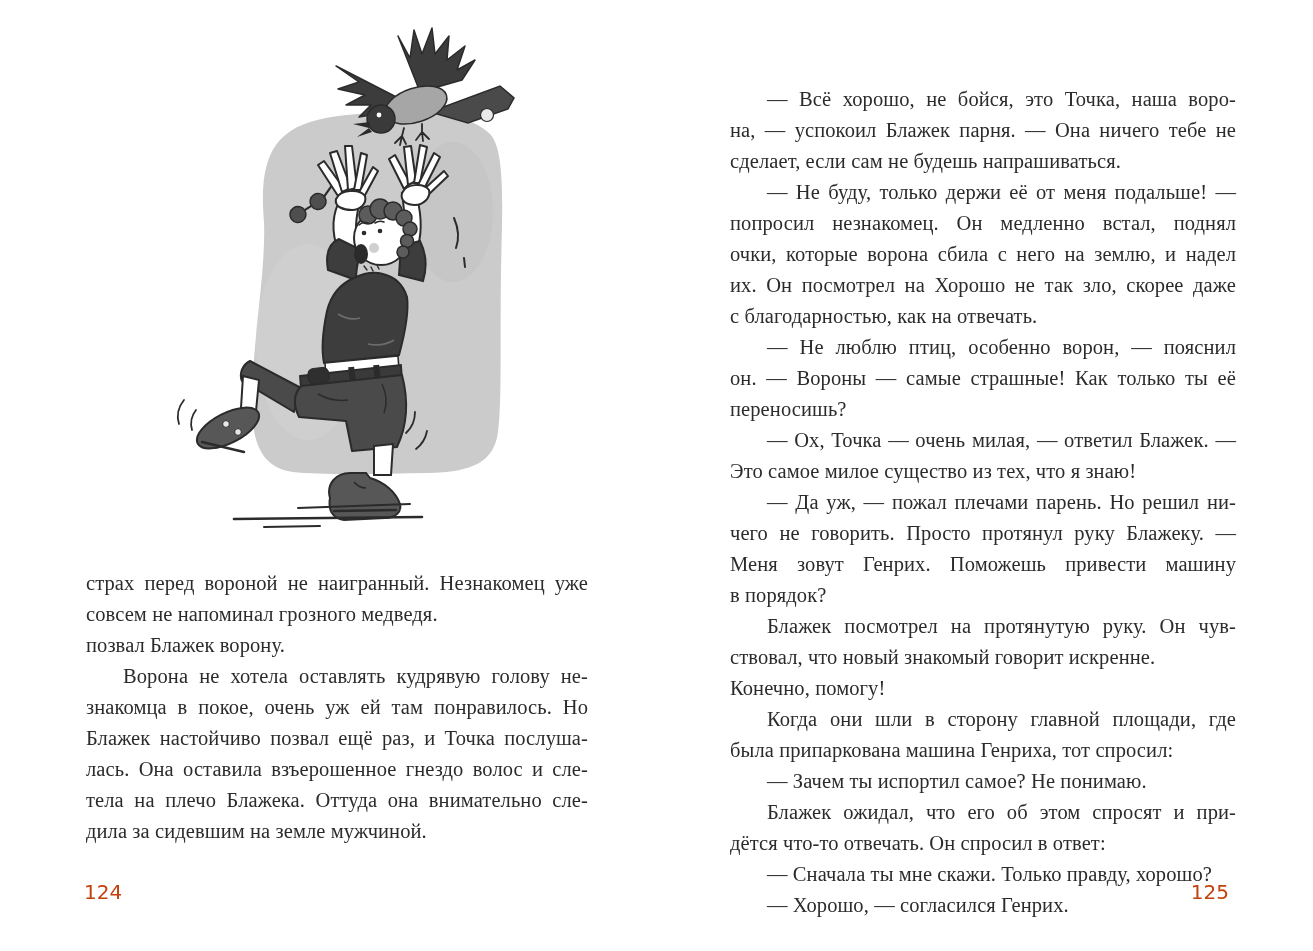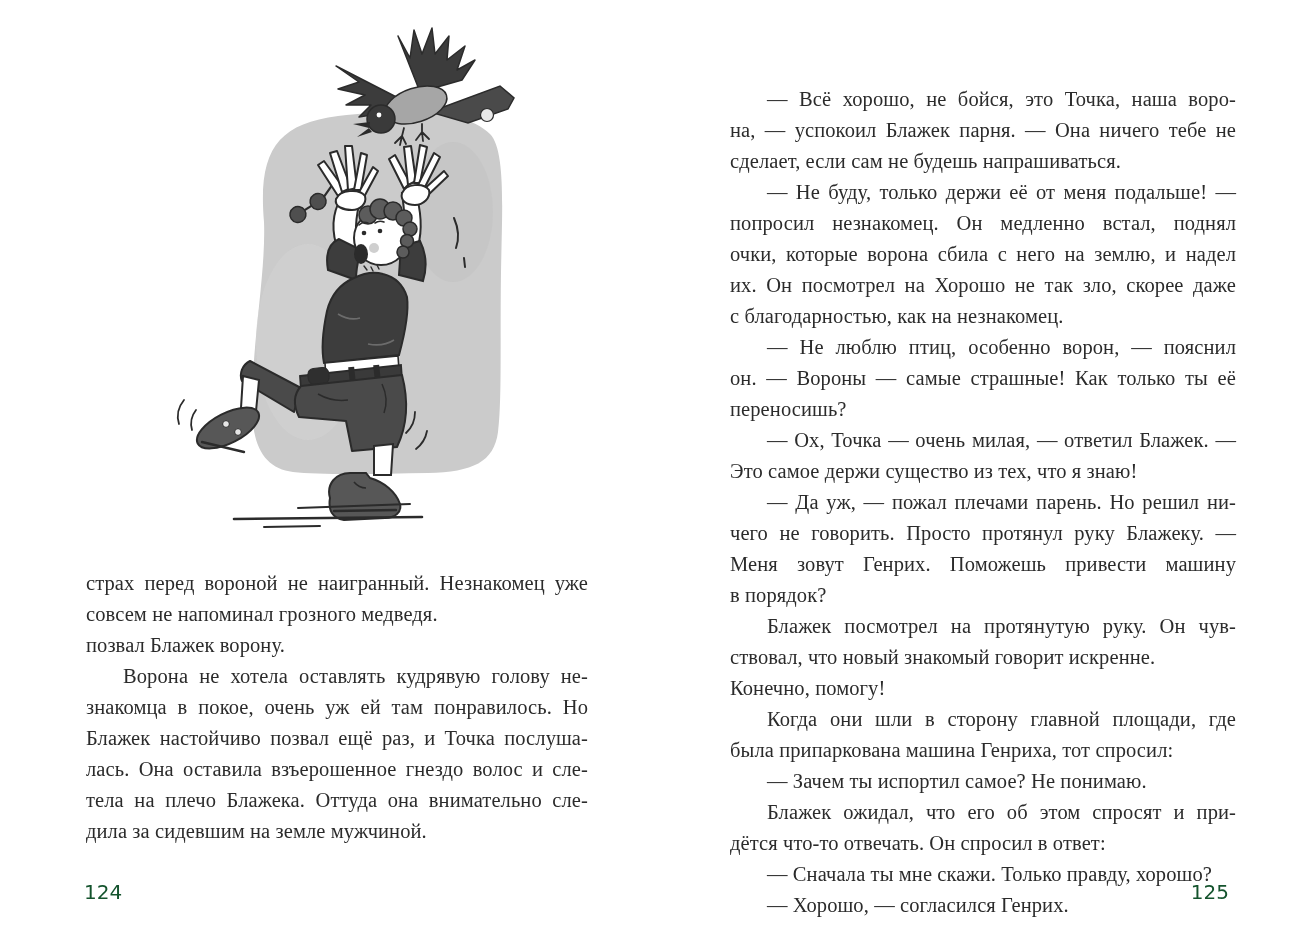--- a/index.html
+++ b/index.html
@@ -16,21 +16,21 @@
   .line{
     margin:4px;height:27px;line-height:27px;
     text-align:justify;text-align-last:justify;
     letter-spacing:0.1px;
   }
   .line.end{text-align:center;text-align-last:left}
   .line.indent{padding-left:37px}
   .pagenum{
     position:absolute;top:880px;
     font-family:"DejaVu Sans","Liberation Sans",sans-serif;
-    font-size:20px;color:#14532d;
+    font-size:20px;color:#c2410c;
   }
   .pagenum.pl{left:84px}
   .pagenum.pr{right:84px}
 </style>
 </head>
 <body>
 
 <div class="spread">
 
   <section>
@@ -177,26 +177,26 @@
 
   <section>
     <div class="text-block rightcol">
         <p class="line indent">— Всё хорошо, не бойся, это Точка, наша воро-</p>
         <p class="line">на, — успокоил Блажек парня. — Она ничего тебе не</p>
         <p class="line end">сделает, если сам не будешь напрашиваться.</p>
         <p class="line indent">— Не буду, только держи её от меня подальше! —</p>
         <p class="line">попросил незнакомец. Он медленно встал, поднял</p>
         <p class="line">очки, которые ворона сбила с него на землю, и надел</p>
         <p class="line">их. Он посмотрел на Хорошо не так зло, скорее даже</p>
-        <p class="line end">с благодарностью, как на незнакомец.</p>
+        <p class="line end">с благодарностью, как на отвечать.</p>
         <p class="line indent">— Не люблю птиц, особенно ворон, — пояснил</p>
         <p class="line">он. — Вороны — самые страшные! Как только ты её</p>
         <p class="line end">переносишь?</p>
         <p class="line indent">— Ох, Точка — очень милая, — ответил Блажек. —</p>
-        <p class="line end">Это самое держи существо из тех, что я знаю!</p>
+        <p class="line end">Это самое милое существо из тех, что я знаю!</p>
         <p class="line indent">— Да уж, — пожал плечами парень. Но решил ни-</p>
         <p class="line">чего не говорить. Просто протянул руку Блажеку. —</p>
         <p class="line">Меня зовут Генрих. Поможешь привести машину</p>
         <p class="line end">в порядок?</p>
         <p class="line indent">Блажек посмотрел на протянутую руку. Он чув-</p>
         <p class="line end">ствовал, что новый знакомый говорит искренне.</p>
         <p class="line end">Конечно, помогу!</p>
         <p class="line indent">Когда они шли в сторону главной площади, где</p>
         <p class="line end">была припаркована машина Генриха, тот спросил:</p>
         <p class="line indent end">— Зачем ты испортил самое? Не понимаю.</p>

